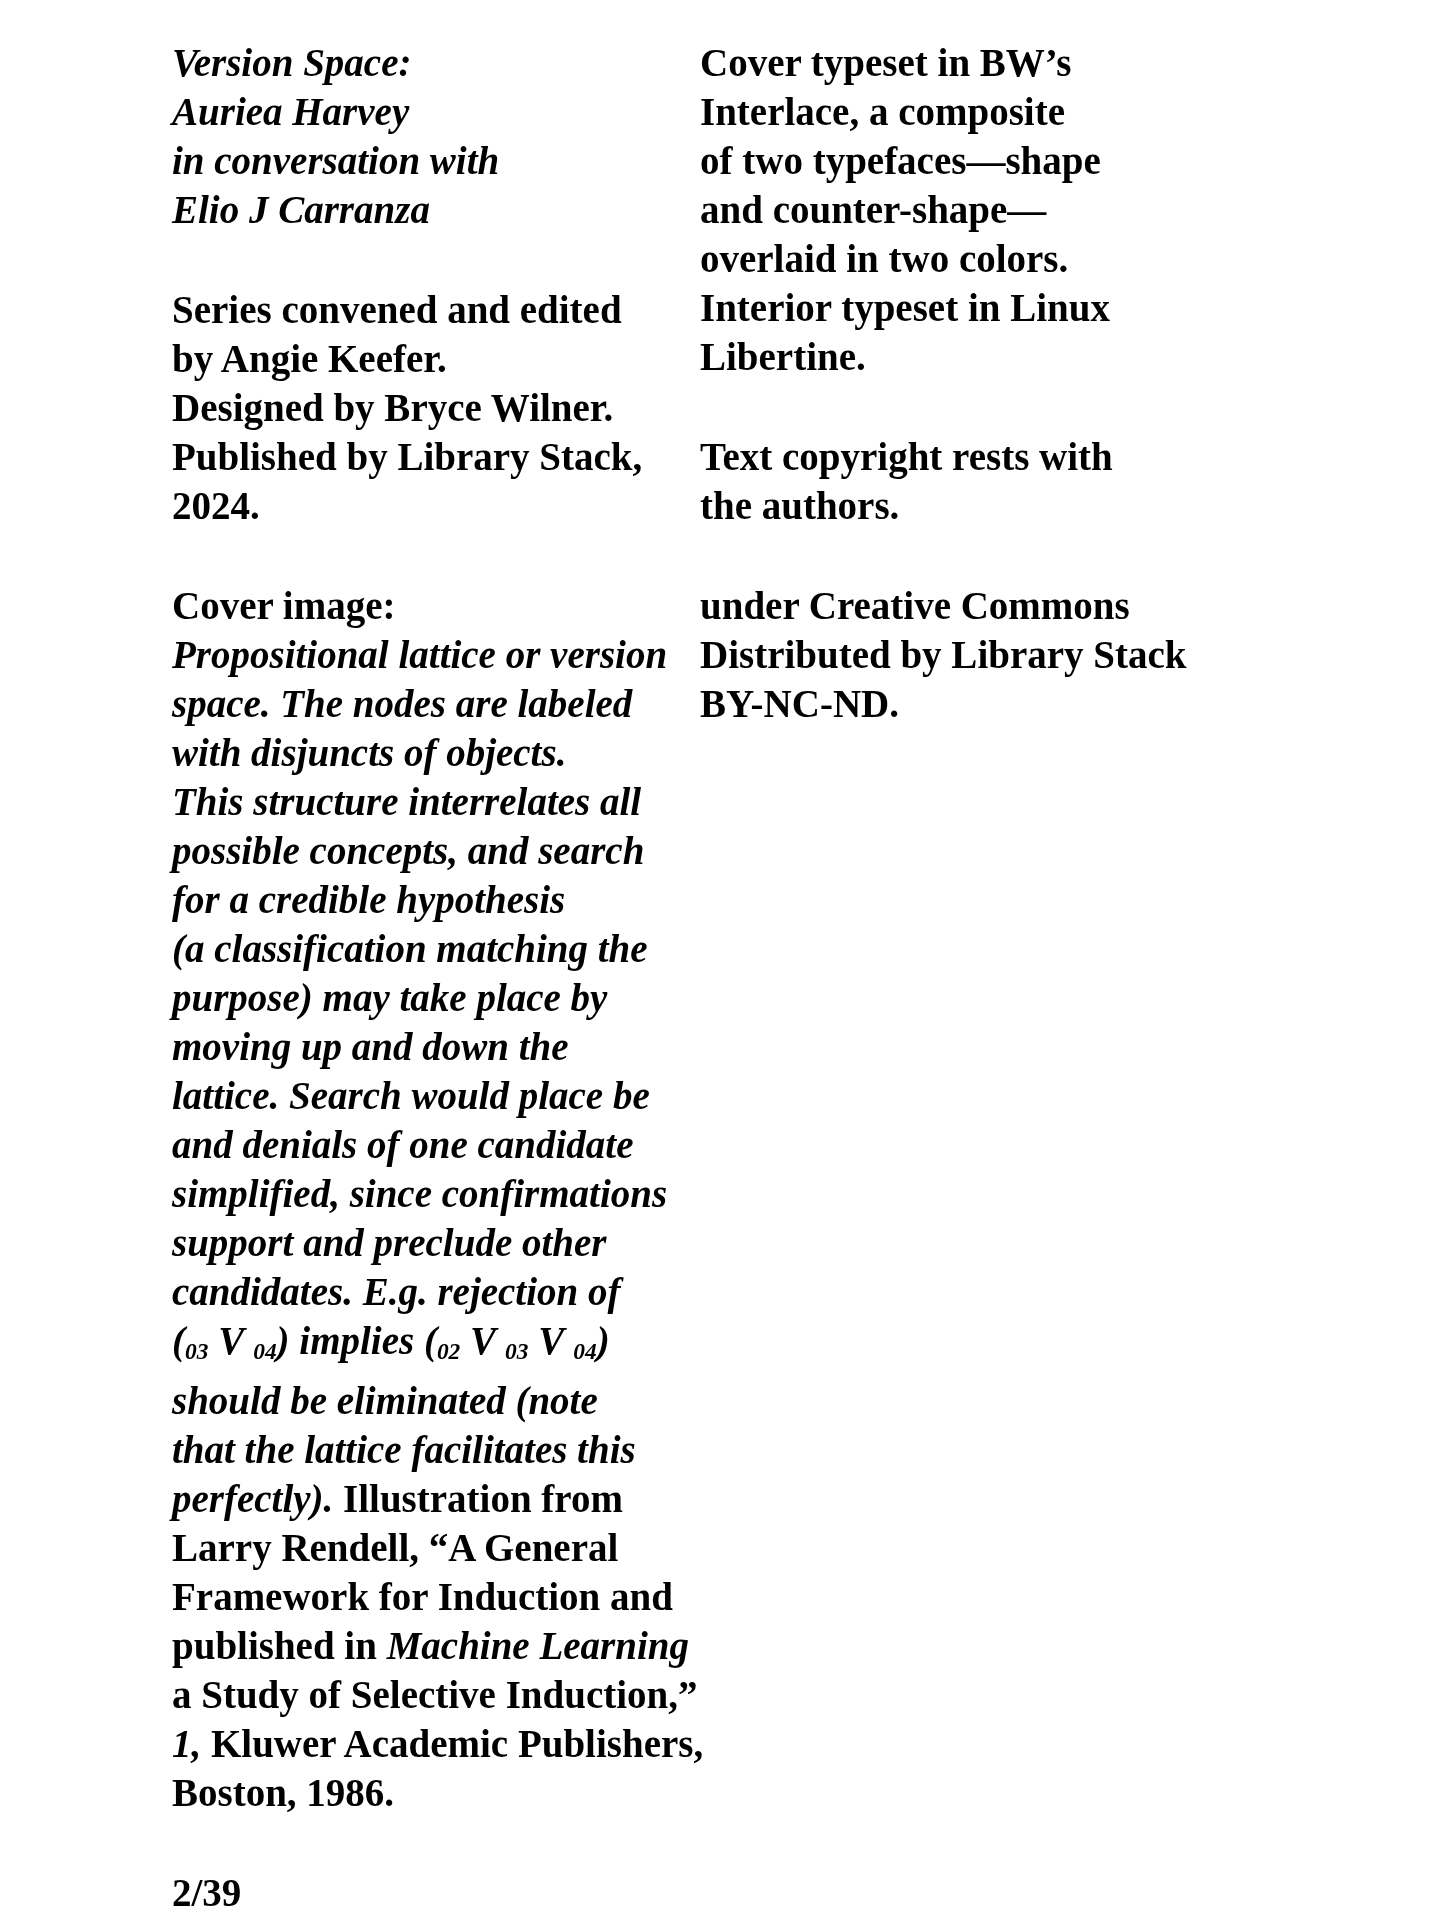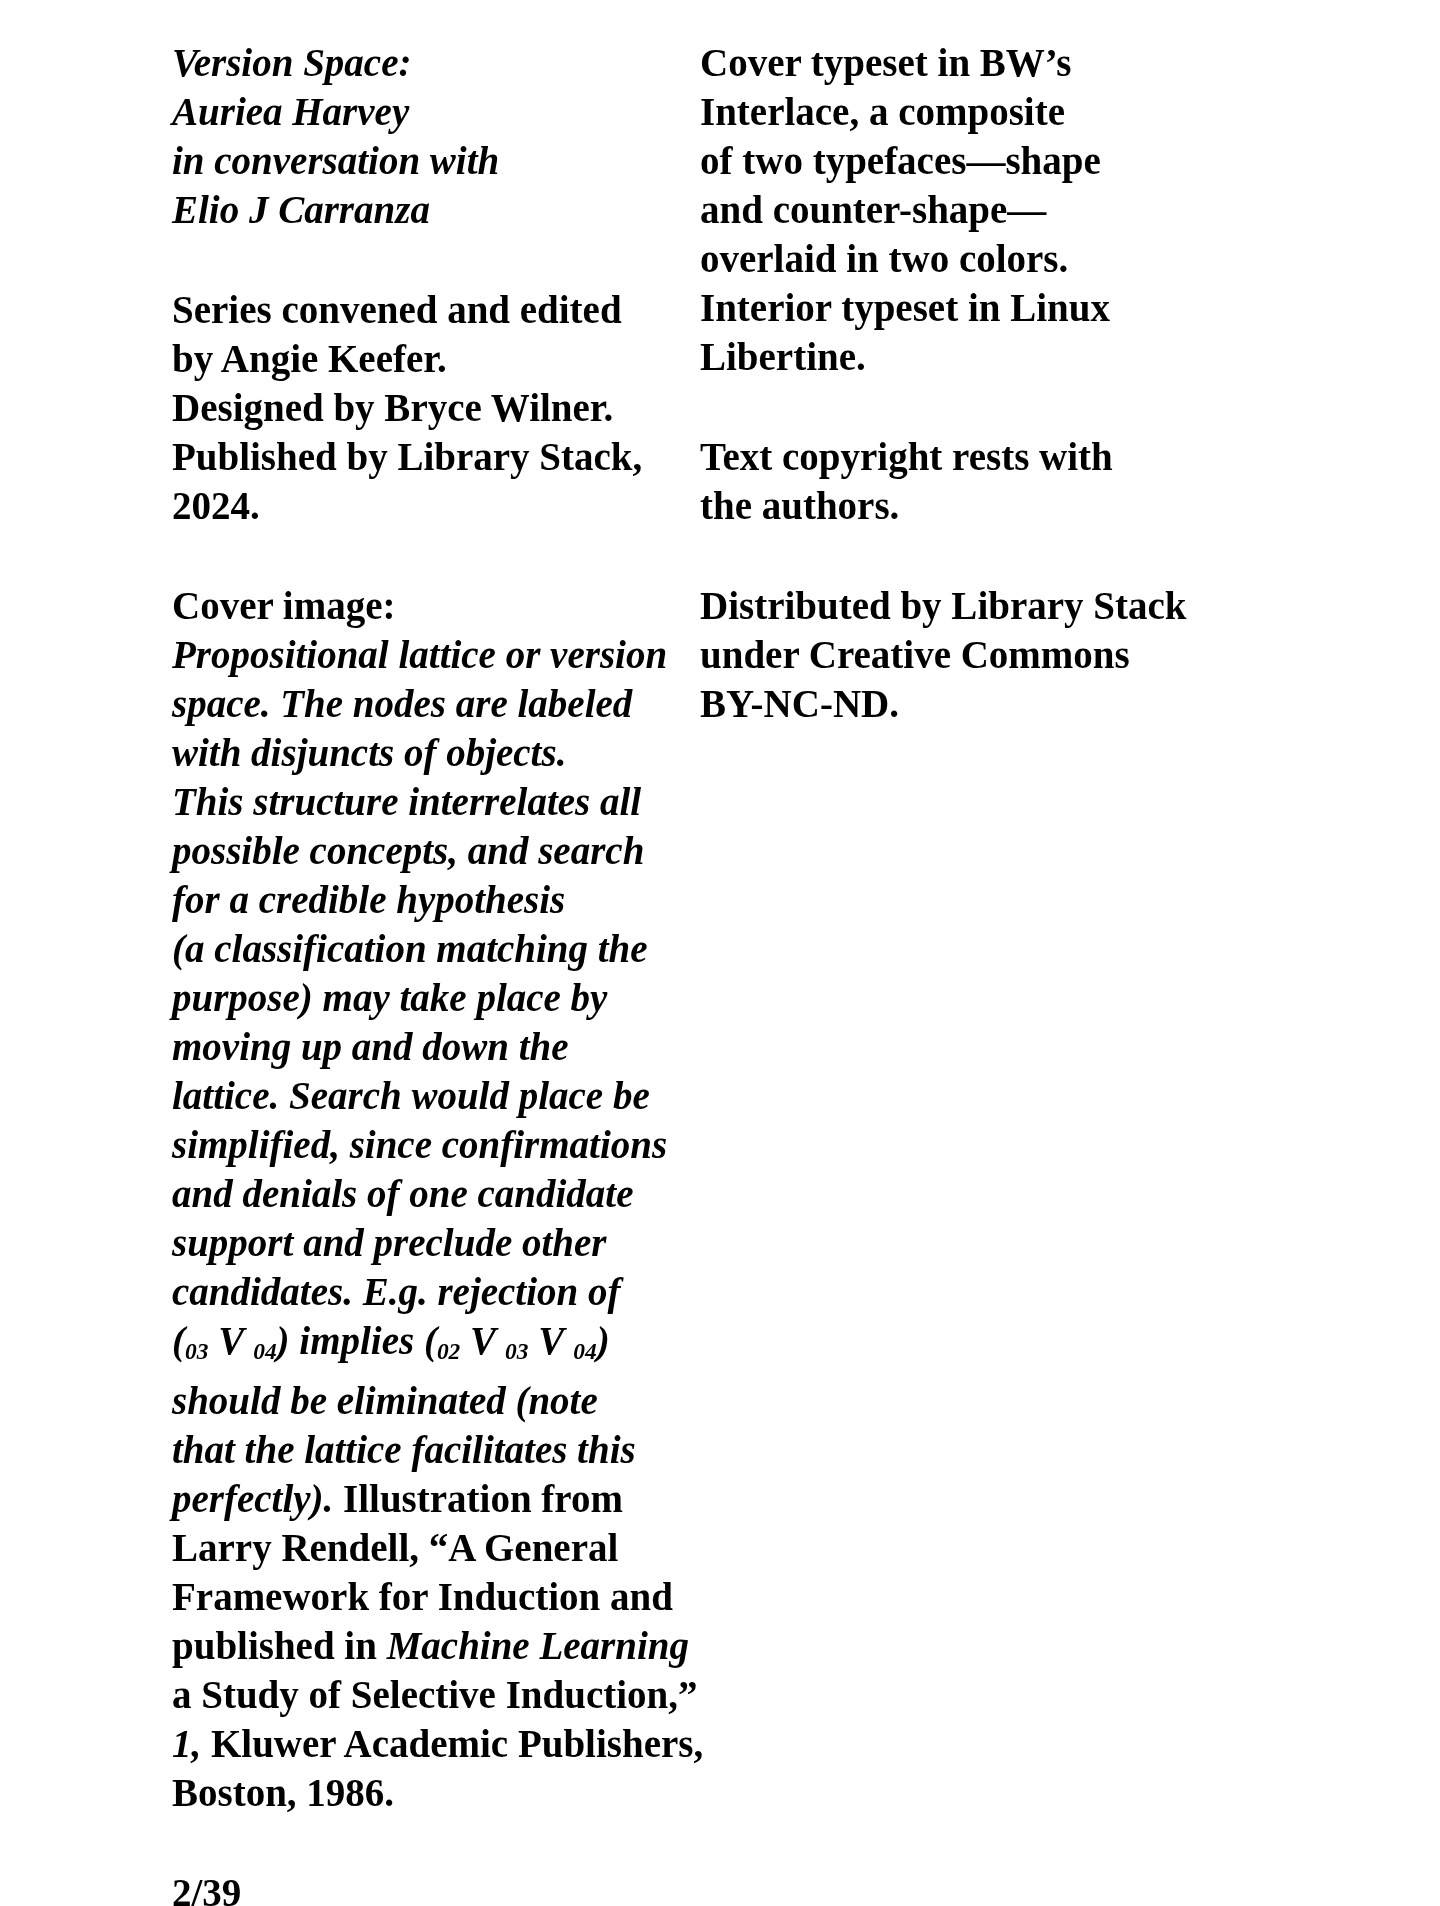--- a/index.html
+++ b/index.html
@@ -64,22 +64,22 @@
         <span class="line"><span class="i">Propositional lattice or version</span></span>
         <span class="line"><span class="i">space. The nodes are labeled</span></span>
         <span class="line"><span class="i">with disjuncts of objects.</span></span>
         <span class="line"><span class="i">This structure interrelates all</span></span>
         <span class="line"><span class="i">possible concepts, and search</span></span>
         <span class="line"><span class="i">for a credible hypothesis</span></span>
         <span class="line"><span class="i">(a classification matching the</span></span>
         <span class="line"><span class="i">purpose) may take place by</span></span>
         <span class="line"><span class="i">moving up and down the</span></span>
         <span class="line"><span class="i">lattice. Search would place be</span></span>
+        <span class="line"><span class="i">and denials of one candidate</span></span>
         <span class="line"><span class="i">simplified, since confirmations</span></span>
-        <span class="line"><span class="i">and denials of one candidate</span></span>
         <span class="line"><span class="i">support and preclude other</span></span>
         <span class="line"><span class="i">candidates. E.g. rejection of</span></span>
         <span class="line"><span class="i">(</span><span class="i sub">03</span><span class="i"> V </span><span class="i sub">04</span><span class="i">) implies (</span><span class="i sub">02</span><span class="i"> V </span><span class="i sub">03</span><span class="i"> V </span><span class="i sub">04</span><span class="i">)</span></span>
         <span class="line"><span class="i">should be eliminated (note</span></span>
         <span class="line"><span class="i">that the lattice facilitates this</span></span>
         <span class="line"><span class="i">perfectly).</span><span class=""> Illustration from</span></span>
         <span class="line"><span class="">Larry Rendell, “A General</span></span>
         <span class="line"><span class="">Framework for Induction and</span></span>
         <span class="line"><span class="">published in </span><span class="i">Machine Learning</span></span>
         <span class="line"><span class="">a Study of Selective Induction,”</span></span>
@@ -98,18 +98,18 @@
         <span class="line"><span class="">and counter-shape—</span></span>
         <span class="line"><span class="">overlaid in two colors.</span></span>
         <span class="line"><span class="">Interior typeset in Linux</span></span>
         <span class="line"><span class="">Libertine.</span></span>
       </p>
       <p class="block">
         <span class="line"><span class="">Text copyright rests with</span></span>
         <span class="line"><span class="">the authors.</span></span>
       </p>
       <p class="block">
+        <span class="line"><span class="">under Creative Commons</span></span>
         <span class="line"><span class="">Distributed by Library Stack</span></span>
-        <span class="line"><span class="">under Creative Commons</span></span>
         <span class="line"><span class="">BY-NC-ND.</span></span>
       </p>
     </div>
 </div>
 
 </body></html>

